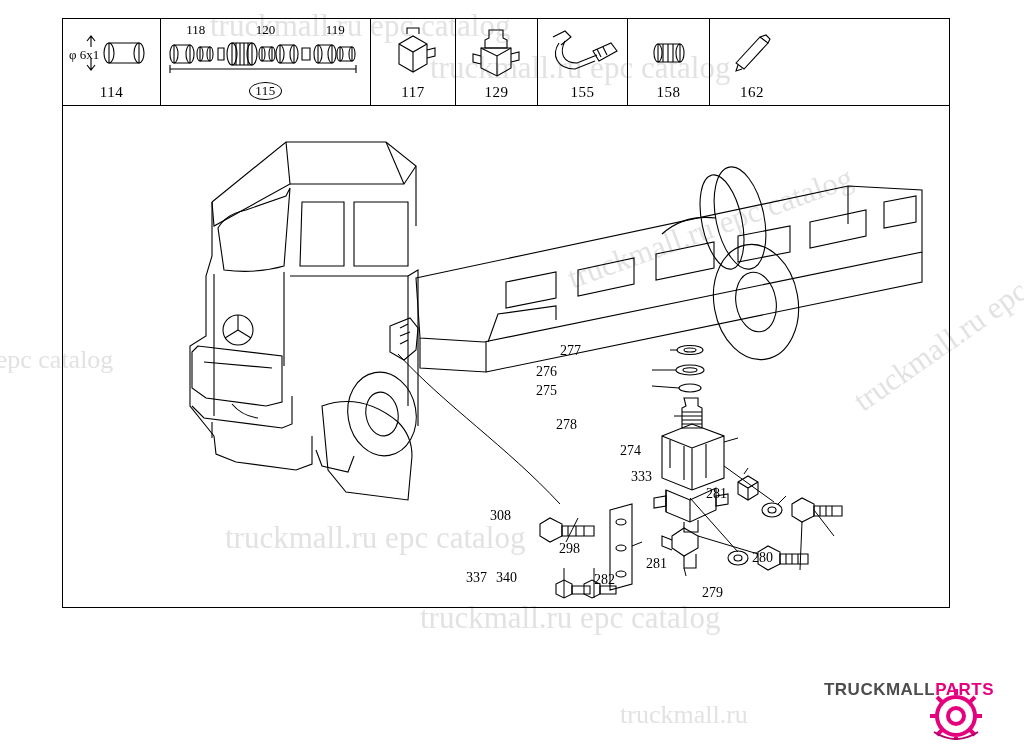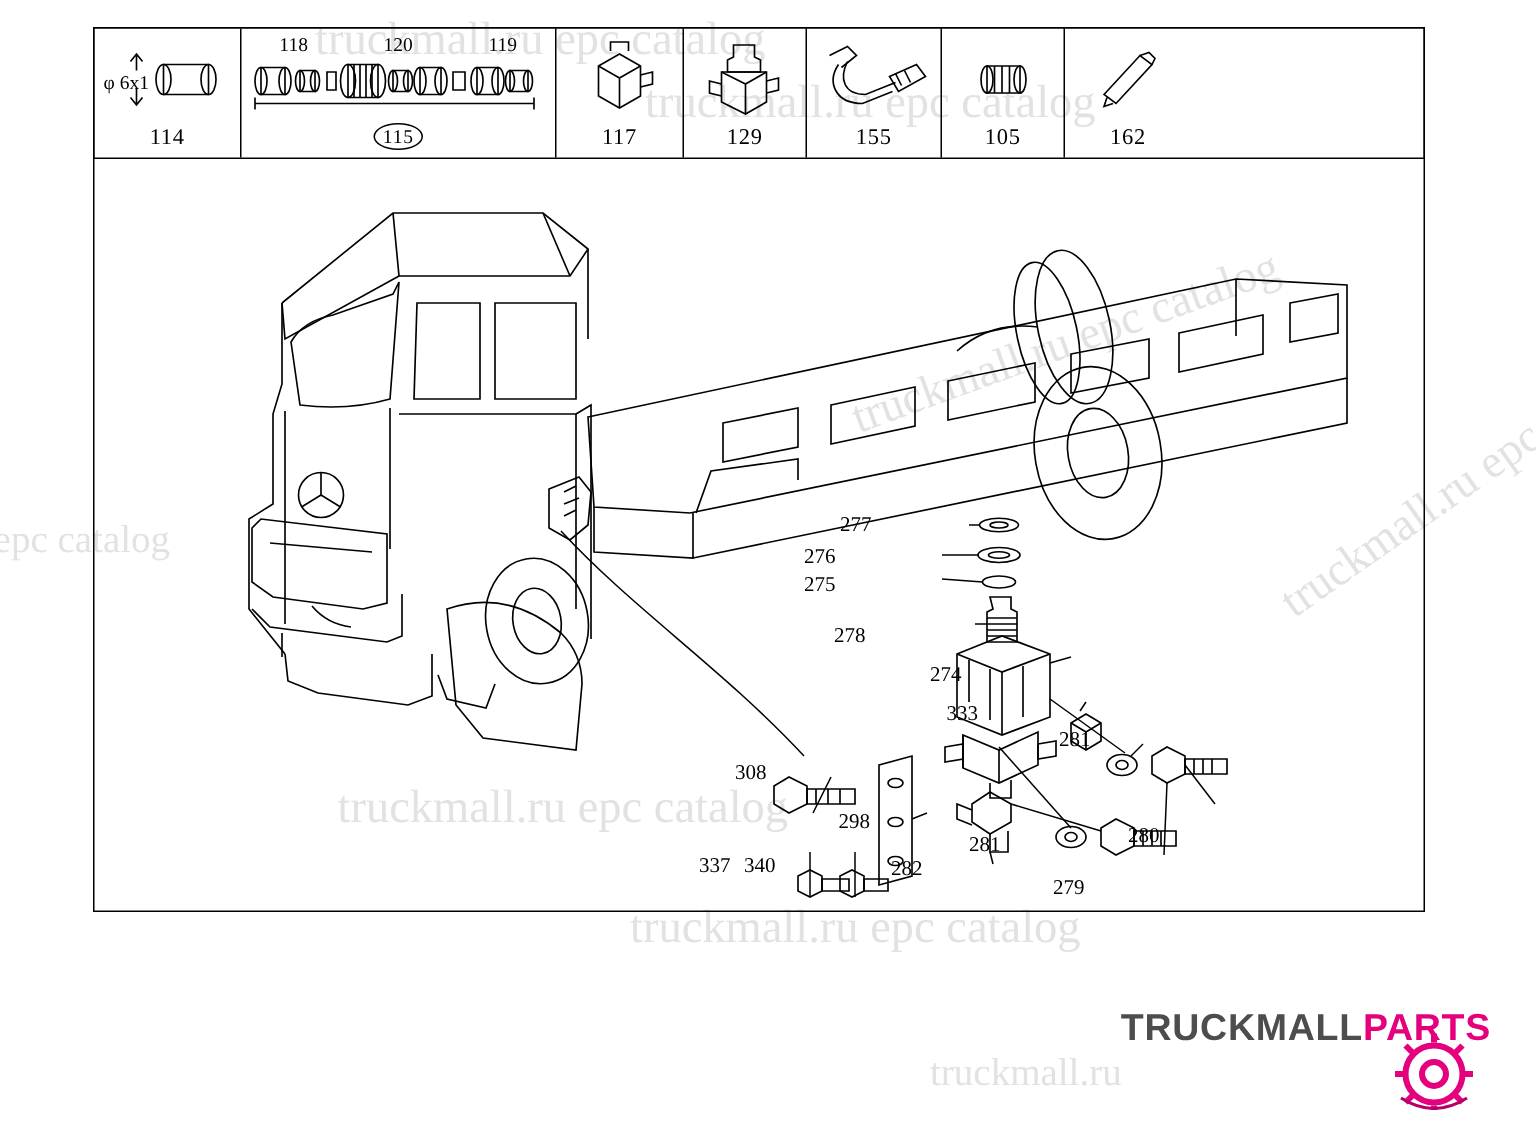--- a/index.html
+++ b/index.html
@@ -28,37 +28,37 @@
   .legend .art{position:absolute;left:0;right:0;top:4px;bottom:22px;}
   .legend .art svg{display:block;margin:0 auto;overflow:visible;}
   .circlenum{
     display:inline-block;border:1.2px solid #000;border-radius:50%;
     padding:1px 5px;font-size:13px;line-height:14px;font-family:Liberation Serif, serif;
   }
   .subnums{
     position:absolute;top:4px;left:0;right:0;display:flex;justify-content:space-around;
     font-size:13px;line-height:13px;
   }
-  .diagram{position:absolute;left:62px;top:106px;width:864px;height:502px;}
+  .diagram{position:absolute;left:62px;top:106px;width:864px;height:502px;padding-left:24px;}
   .diagram svg{display:block;}
   .lbl{
     position:absolute;font-size:14px;line-height:14px;font-family:"Liberation Serif", serif;
     white-space:nowrap;
   }
   .wm{
     position:absolute;color:#e2e2e2;font-family:"Liberation Serif", serif;
     font-size:31px;white-space:nowrap;pointer-events:none;user-select:none;
   }
   .wm.small{font-size:26px;}
   .brand{
     position:absolute;right:14px;bottom:10px;width:190px;height:74px;
   }
   .brandtxt{
     position:absolute;right:30px;bottom:50px;font-family:"Liberation Sans", sans-serif;
-    font-size:25px;font-weight:bold;letter-spacing:.5px;color:#4d4d4d;
+    font-size:17px;font-weight:bold;letter-spacing:.5px;color:#4d4d4d;
   }
   .brandtxt .pink{color:#e5007d;}
   svg{shape-rendering:geometricPrecision;}
   .ln{fill:none;stroke:#000;stroke-width:1.1;}
   .ln2{fill:none;stroke:#000;stroke-width:1;}
 </style>
 </head>
 <body>
 
 <div id="sheet">
@@ -176,21 +176,21 @@
         <div class="art" style="display: flex; align-items: center; justify-content: center;">
           <svg width="46" height="42">
             <g fill="none" stroke="#000" stroke-width="1.1">
               <path d="M12 12 L34 12 L34 30 L12 30 Z"></path>
               <ellipse cx="12" cy="21" rx="4" ry="9"></ellipse>
               <ellipse cx="34" cy="21" rx="4" ry="9"></ellipse>
               <path d="M17 12 L17 30 M22 12 L22 30 M27 12 L27 30"></path>
             </g>
           </svg>
         </div>
-        <div class="num">105</div>
+        <div class="num">158</div>
       </div>
       <div class="cell" style="width: 84px; flex: 0 0 84px;">
         <div class="art" style="display: flex; align-items: center; justify-content: center;">
           <svg width="52" height="48">
             <g fill="none" stroke="#000" stroke-width="1.1">
               <path d="M10 34 L34 8 L42 14 L18 40 Z"></path>
               <path d="M34 8 L40 6 L44 10 L42 14"></path>
               <path d="M12 36 L10 42 L16 40"></path>
             </g>
           </svg>

